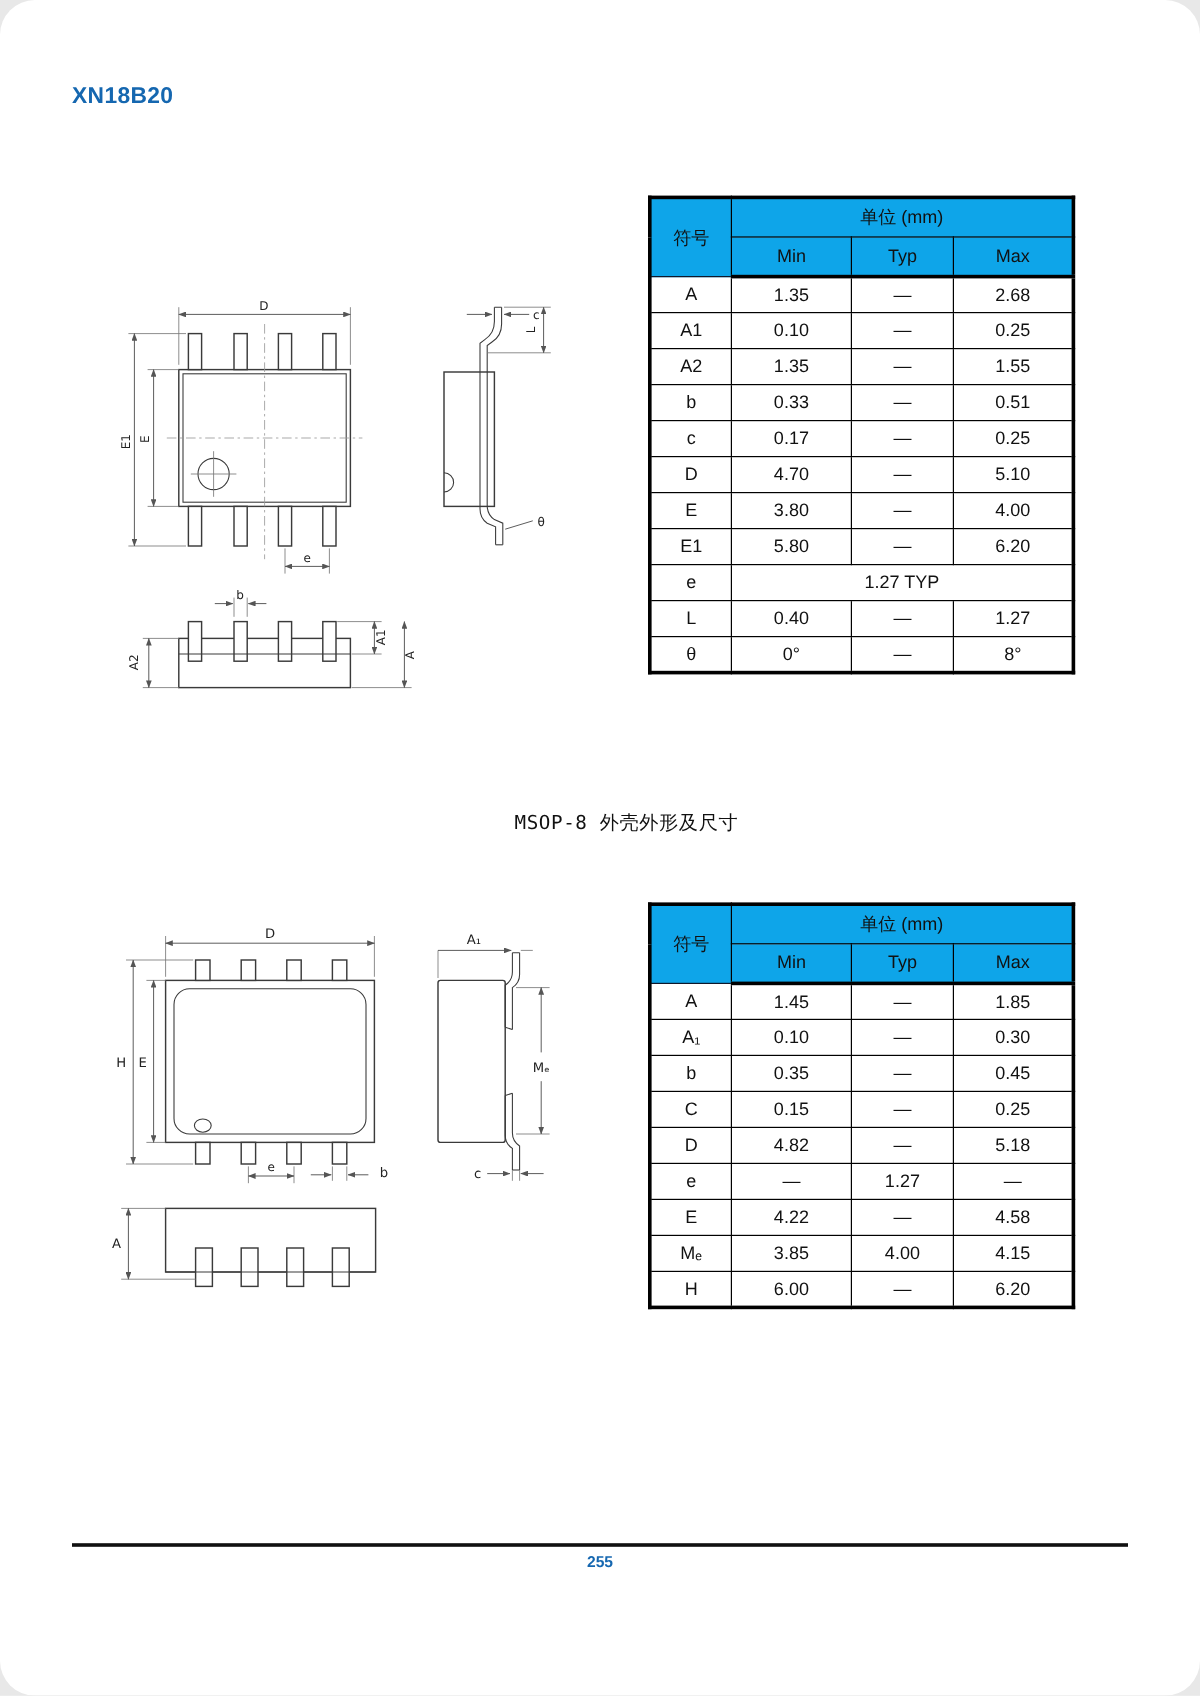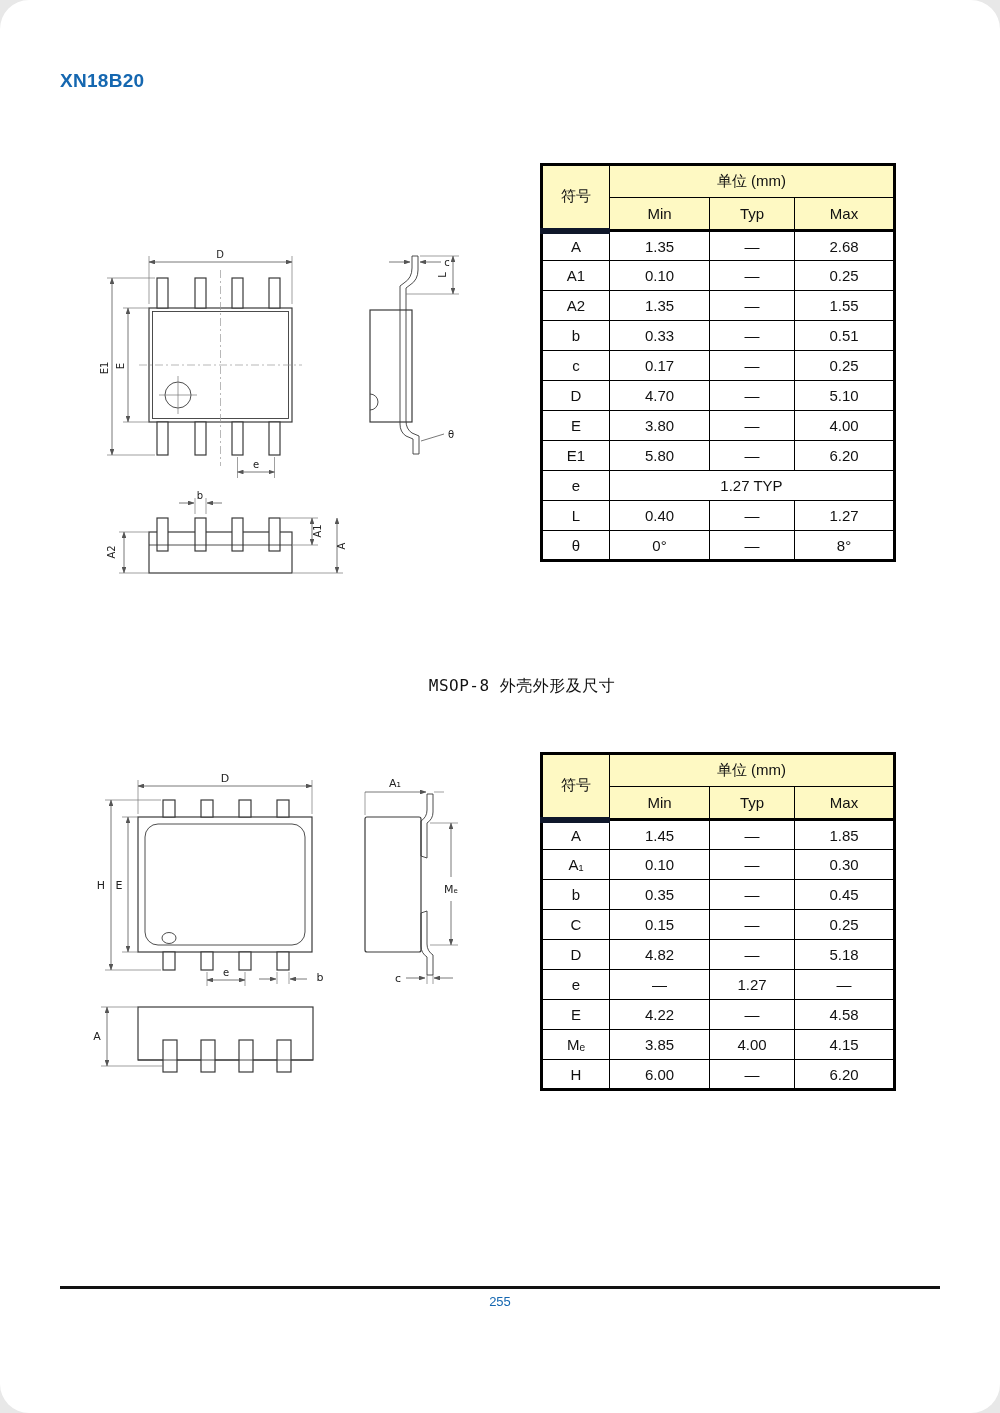--- a/index.html
+++ b/index.html
@@ -21,31 +21,31 @@
   }
   .dim-table{
     position:absolute;border-collapse:collapse;background:#fff;
     font-family:"Liberation Sans",sans-serif;font-size:15px;color:#111;
     border:3px solid #000;table-layout:fixed;
   }
   .dim-table th,.dim-table td{
     border:1px solid #000;text-align:center;vertical-align:middle;padding:0;
     font-weight:normal;
   }
-  .dim-table thead th{background:#fef9c3;}
+  .dim-table thead th{background:#0ea5e9;}
   .dim-table thead tr{height:33px;}
   .dim-table tbody tr{height:30px;}
   .dim-table thead tr:last-child th{border-bottom:3px solid #000;}
-  .dim-table th.symh{border-bottom:6px solid #0f172a;}
+  .dim-table th.symh{border-bottom:1px solid #0f172a;}
   .footer-rule{
     position:absolute;left:60px;top:1286px;width:880px;height:3px;background:#111;
   }
   .page-number{
     position:absolute;left:0;top:1294px;width:1000px;text-align:center;
-    font-size:13px;font-weight:normal;
+    font-size:13px;font-weight:bold;
   }
   .drawing{position:absolute;}
   svg .out{fill:#fff;stroke:#3a3a3a;stroke-width:1.2;}
   svg .out2{fill:none;stroke:#3a3a3a;stroke-width:0.9;}
   svg .dim{stroke:#555;stroke-width:0.8;fill:none;}
   svg .ext{stroke:#777;stroke-width:0.7;}
   svg .cl{stroke:#999;stroke-width:0.7;stroke-dasharray:8 3 2 3;}
   svg .lbl{font-family:"DejaVu Sans",sans-serif;font-size:10px;fill:#222;}
   svg .lbl-lg{font-size:11px;}
 </style>

